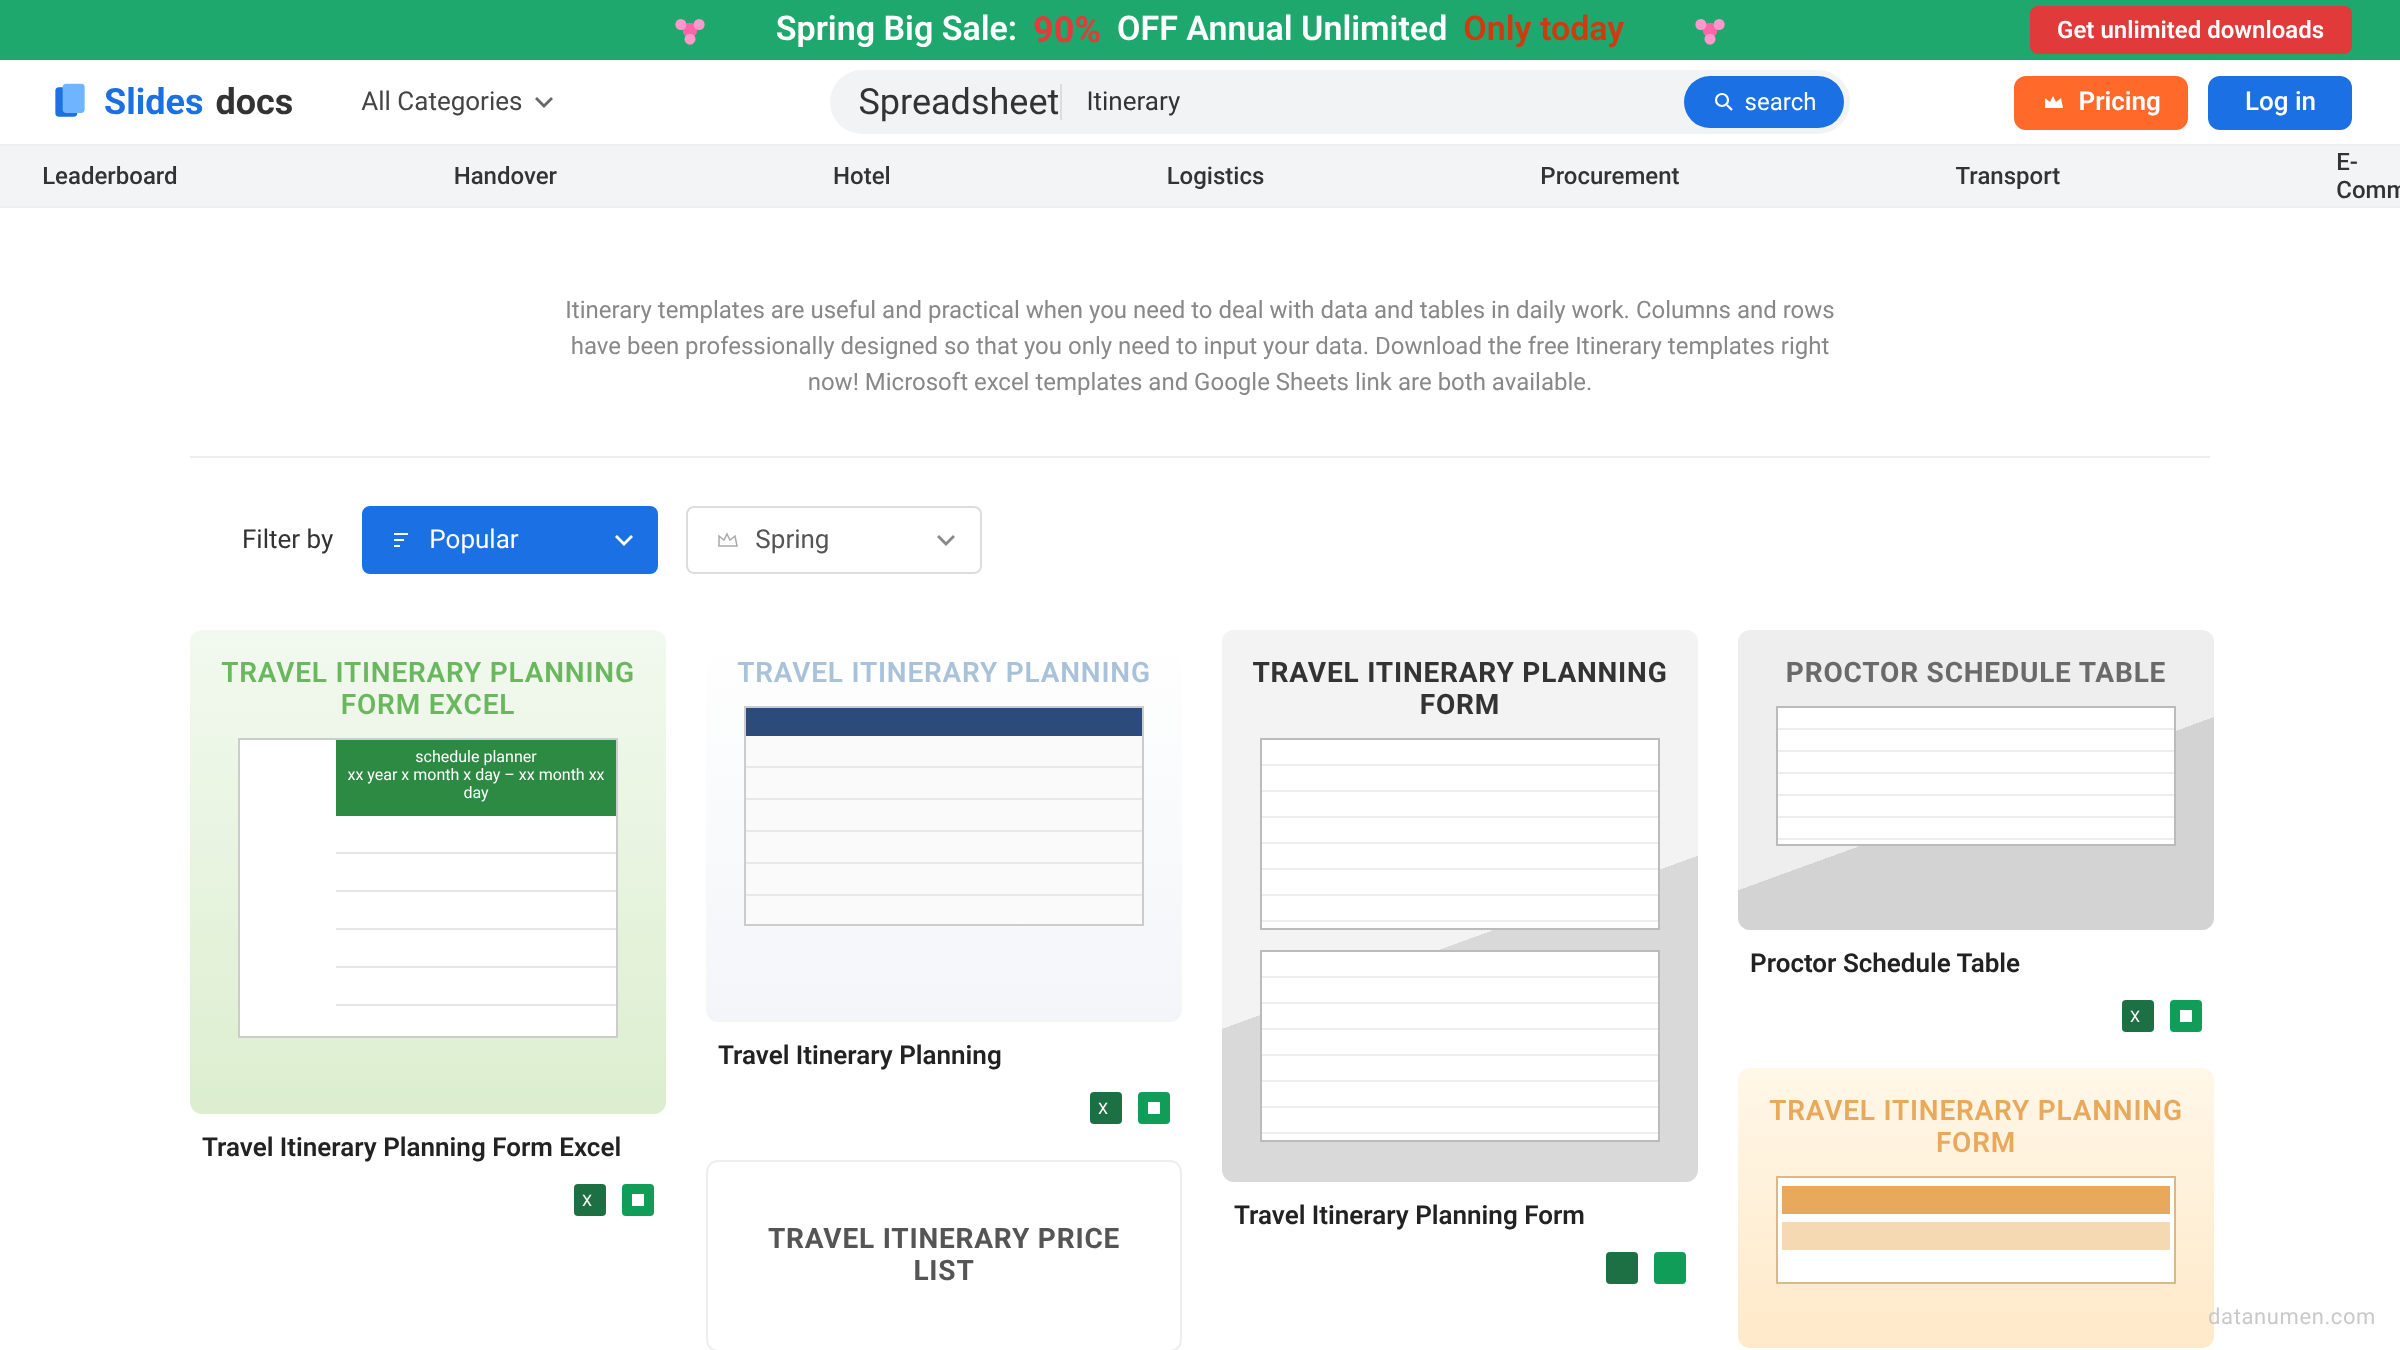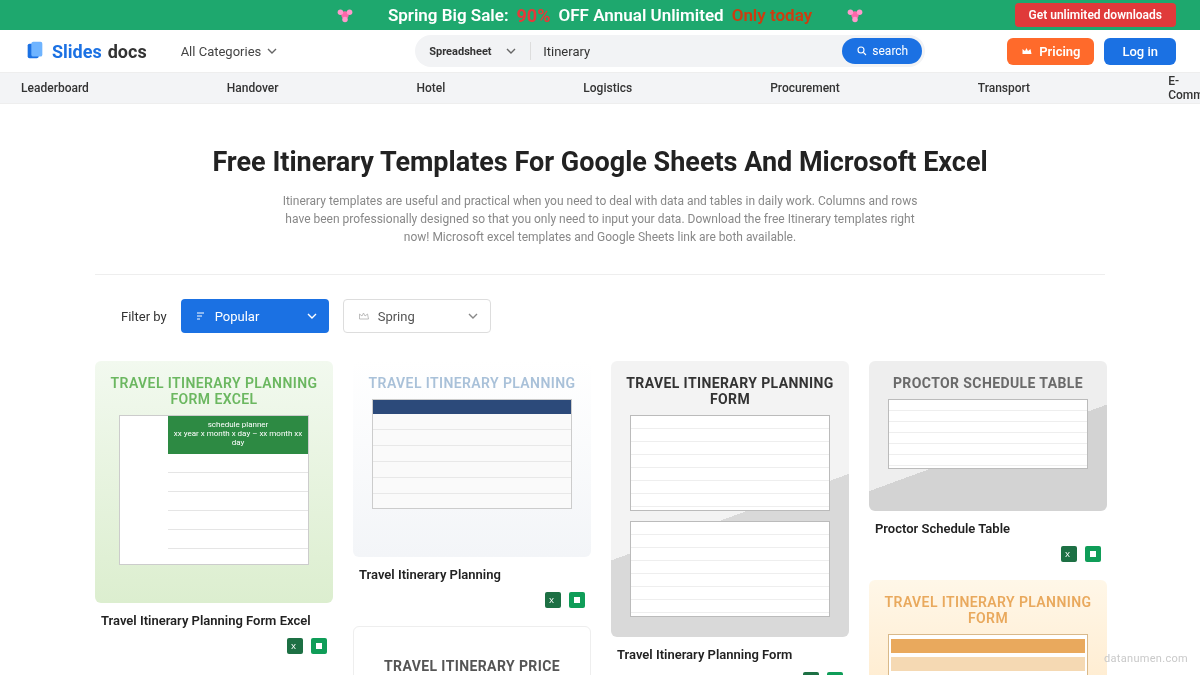--- a/index.html
+++ b/index.html
@@ -13,21 +13,21 @@
 .promo-btn { background: #e03a3a; color: #fff; border: none; border-radius: 4px; padding: 5px 14px; font-size: 12px; font-weight: 600; cursor: pointer; position: absolute; right: 24px; }
 .flower { width: 22px; height: 22px; }
 
 
 .header { height: 42px; display: flex; align-items: center; padding: 0 24px; gap: 18px; background: #fff; }
 .logo { display: flex; align-items: center; gap: 6px; font-weight: 700; font-size: 18px; }
 .logo-slides { color: #1b71e3; }
 .logo-docs { color: #333; }
 .cat-dd { display: flex; align-items: center; gap: 6px; font-size: 13px; color: #444; cursor: pointer; margin-left: 16px; }
 .searchbar { display: flex; align-items: center; background: #f2f3f5; border-radius: 20px; height: 32px; flex: 0 0 510px; margin-left: 120px; position: relative; }
-.search-type { display: flex; align-items: center; gap: 8px; padding: 0 14px; font-size: 11px; color: #333; width: 115px; font-weight: bold; }
+.search-type { display: flex; align-items: center; gap: 8px; padding: 0 14px; font-size: 18px; color: #333; width: 115px; }
 .search-type .chev { margin-left: auto; }
 .search-sep { width: 1px; height: 18px; background: #ddd; }
 .search-input { border: none; background: transparent; outline: none; font-size: 13px; padding: 0 12px; flex: 1; color: #333; }
 .search-btn { background: #1b71e3; color: #fff; border: none; border-radius: 16px; height: 26px; padding: 0 14px; font-size: 12px; display: flex; align-items: center; gap: 4px; cursor: pointer; margin-right: 3px; }
 .header-actions { margin-left: auto; display: flex; gap: 10px; }
 .pricing-btn { background: #ff6a2b; color: #fff; border: none; border-radius: 6px; padding: 6px 14px; font-size: 13px; font-weight: 600; display: flex; align-items: center; gap: 6px; cursor: pointer; }
 .login-btn { background: #1b71e3; color: #fff; border: none; border-radius: 6px; padding: 6px 18px; font-size: 13px; font-weight: 500; cursor: pointer; }
 
 
 .subnav { background: #f3f4f6; height: 32px; display: flex; align-items: center; justify-content: center; gap: 90px; border-top: 1px solid #eee; border-bottom: 1px solid #eee; }
@@ -167,21 +167,20 @@
   <a>Leaderboard</a>
   <a>Handover</a>
   <a>Hotel</a>
   <a>Logistics</a>
   <a>Procurement</a>
   <a>Transport</a>
   <a>E-Commerce</a>
 </div>
 
 <div class="intro">
-  <h1>Free Itinerary Templates For Google Sheets And Microsoft Excel</h1>
   <p>Itinerary templates are useful and practical when you need to deal with data and tables in daily work. Columns and rows have been professionally designed so that you only need to input your data. Download the free Itinerary templates right now! Microsoft excel templates and Google Sheets link are both available.</p>
 </div>
 
 <div class="filter-row">
   <span class="filter-label">Filter by</span>
   <div class="filter-dd fd-primary">
     <svg width="12" height="12" viewBox="0 0 24 24">
           <rect x="4" y="5" width="14" height="2" fill="#fff"></rect>
           <rect x="4" y="11" width="10" height="2" fill="#fff"></rect>
           <rect x="4" y="17" width="6" height="2" fill="#fff"></rect>

